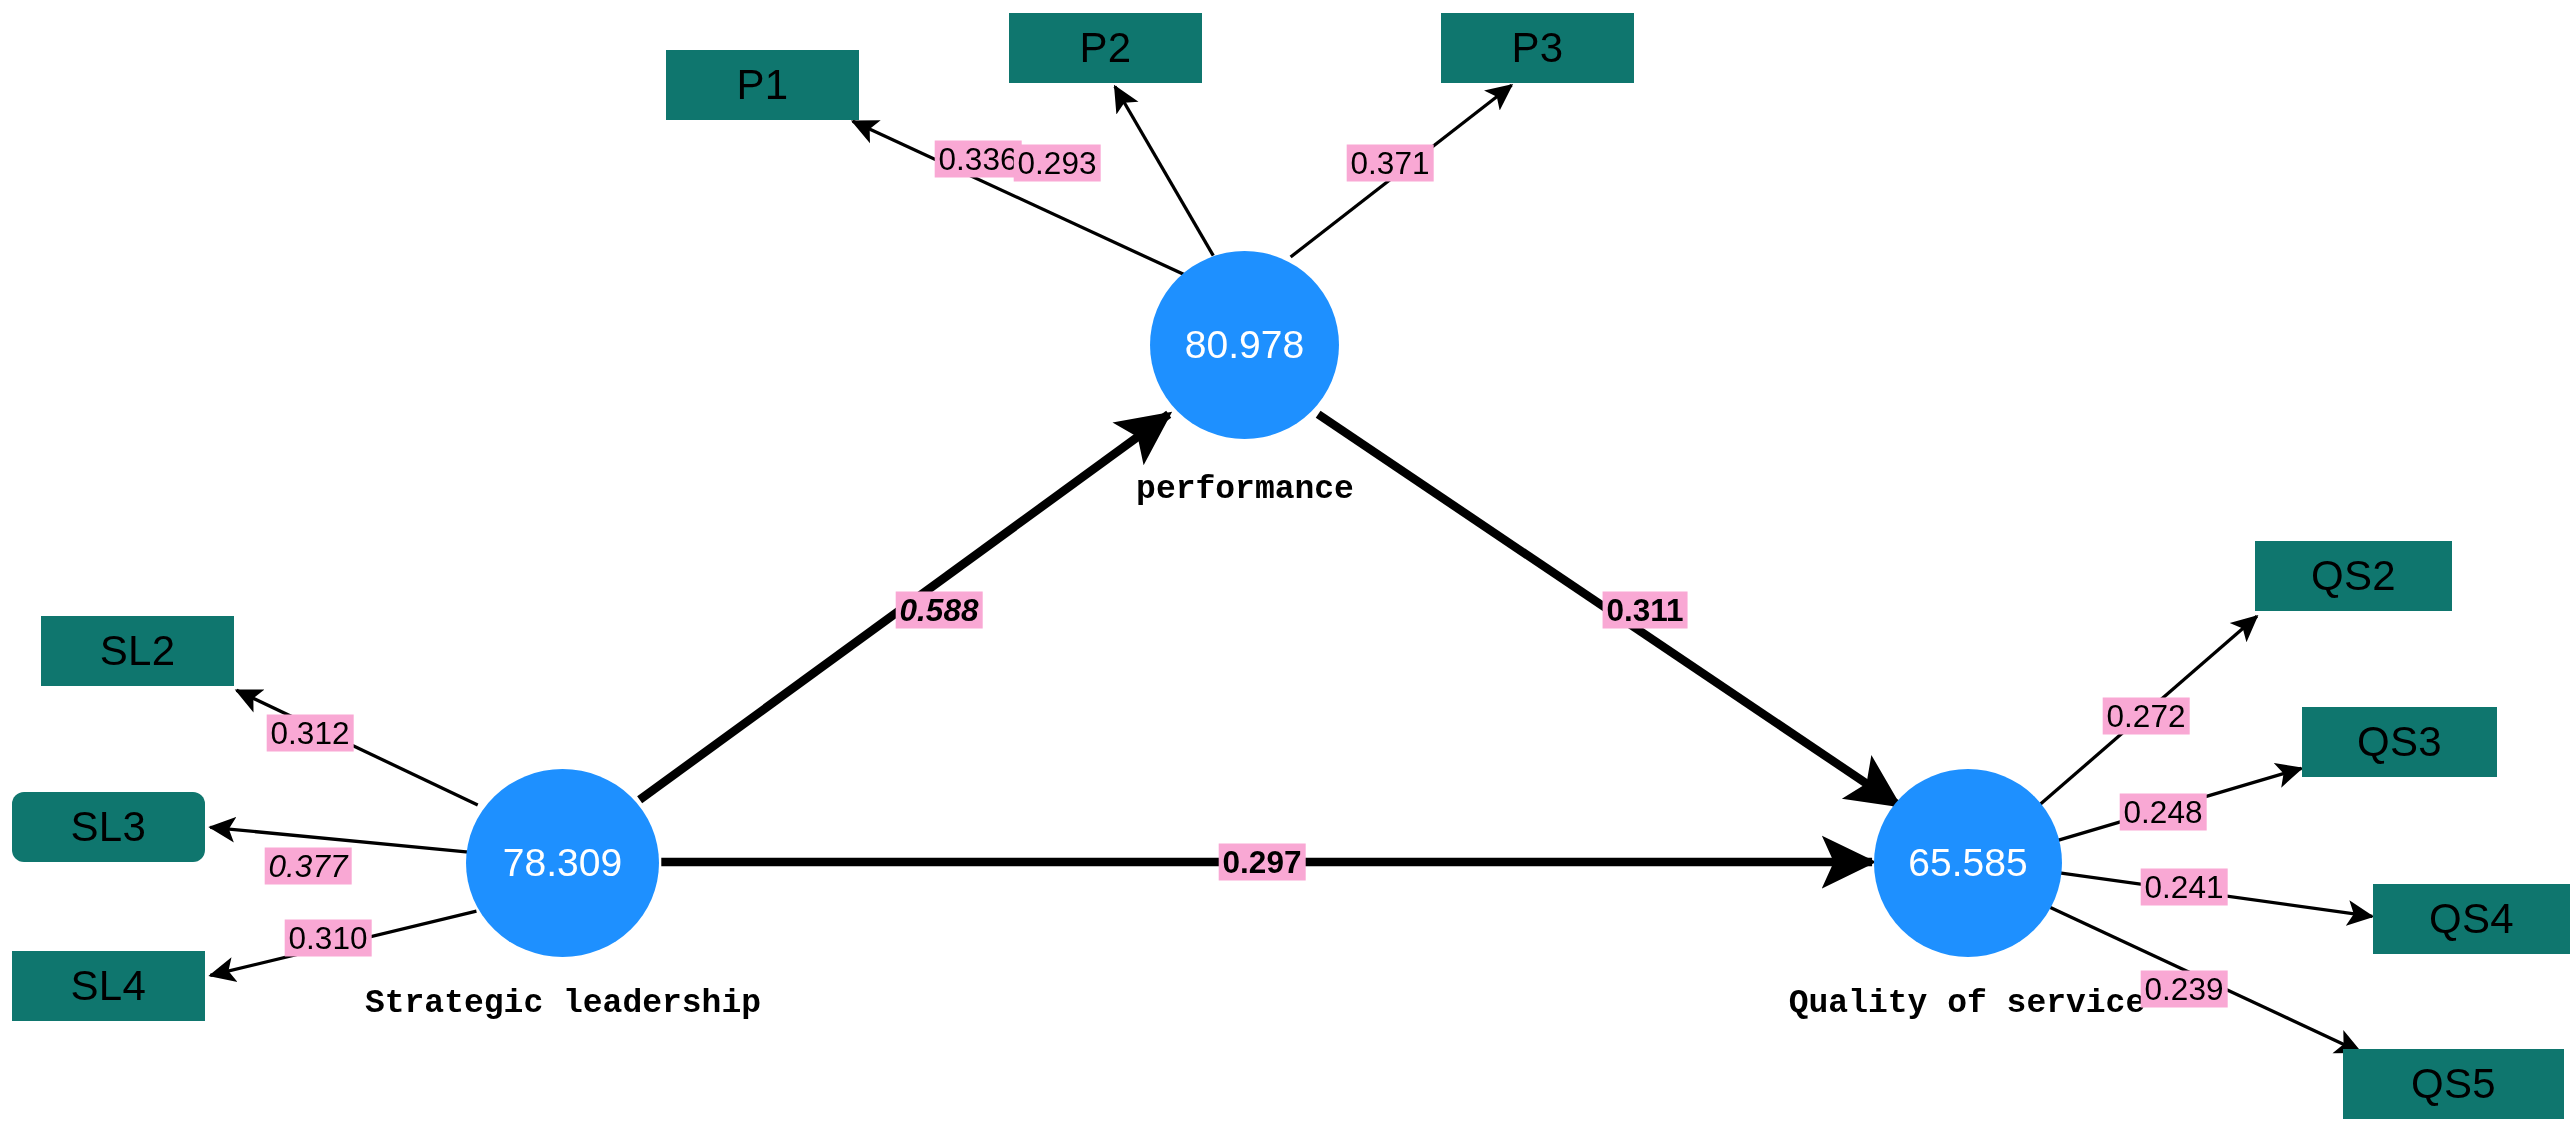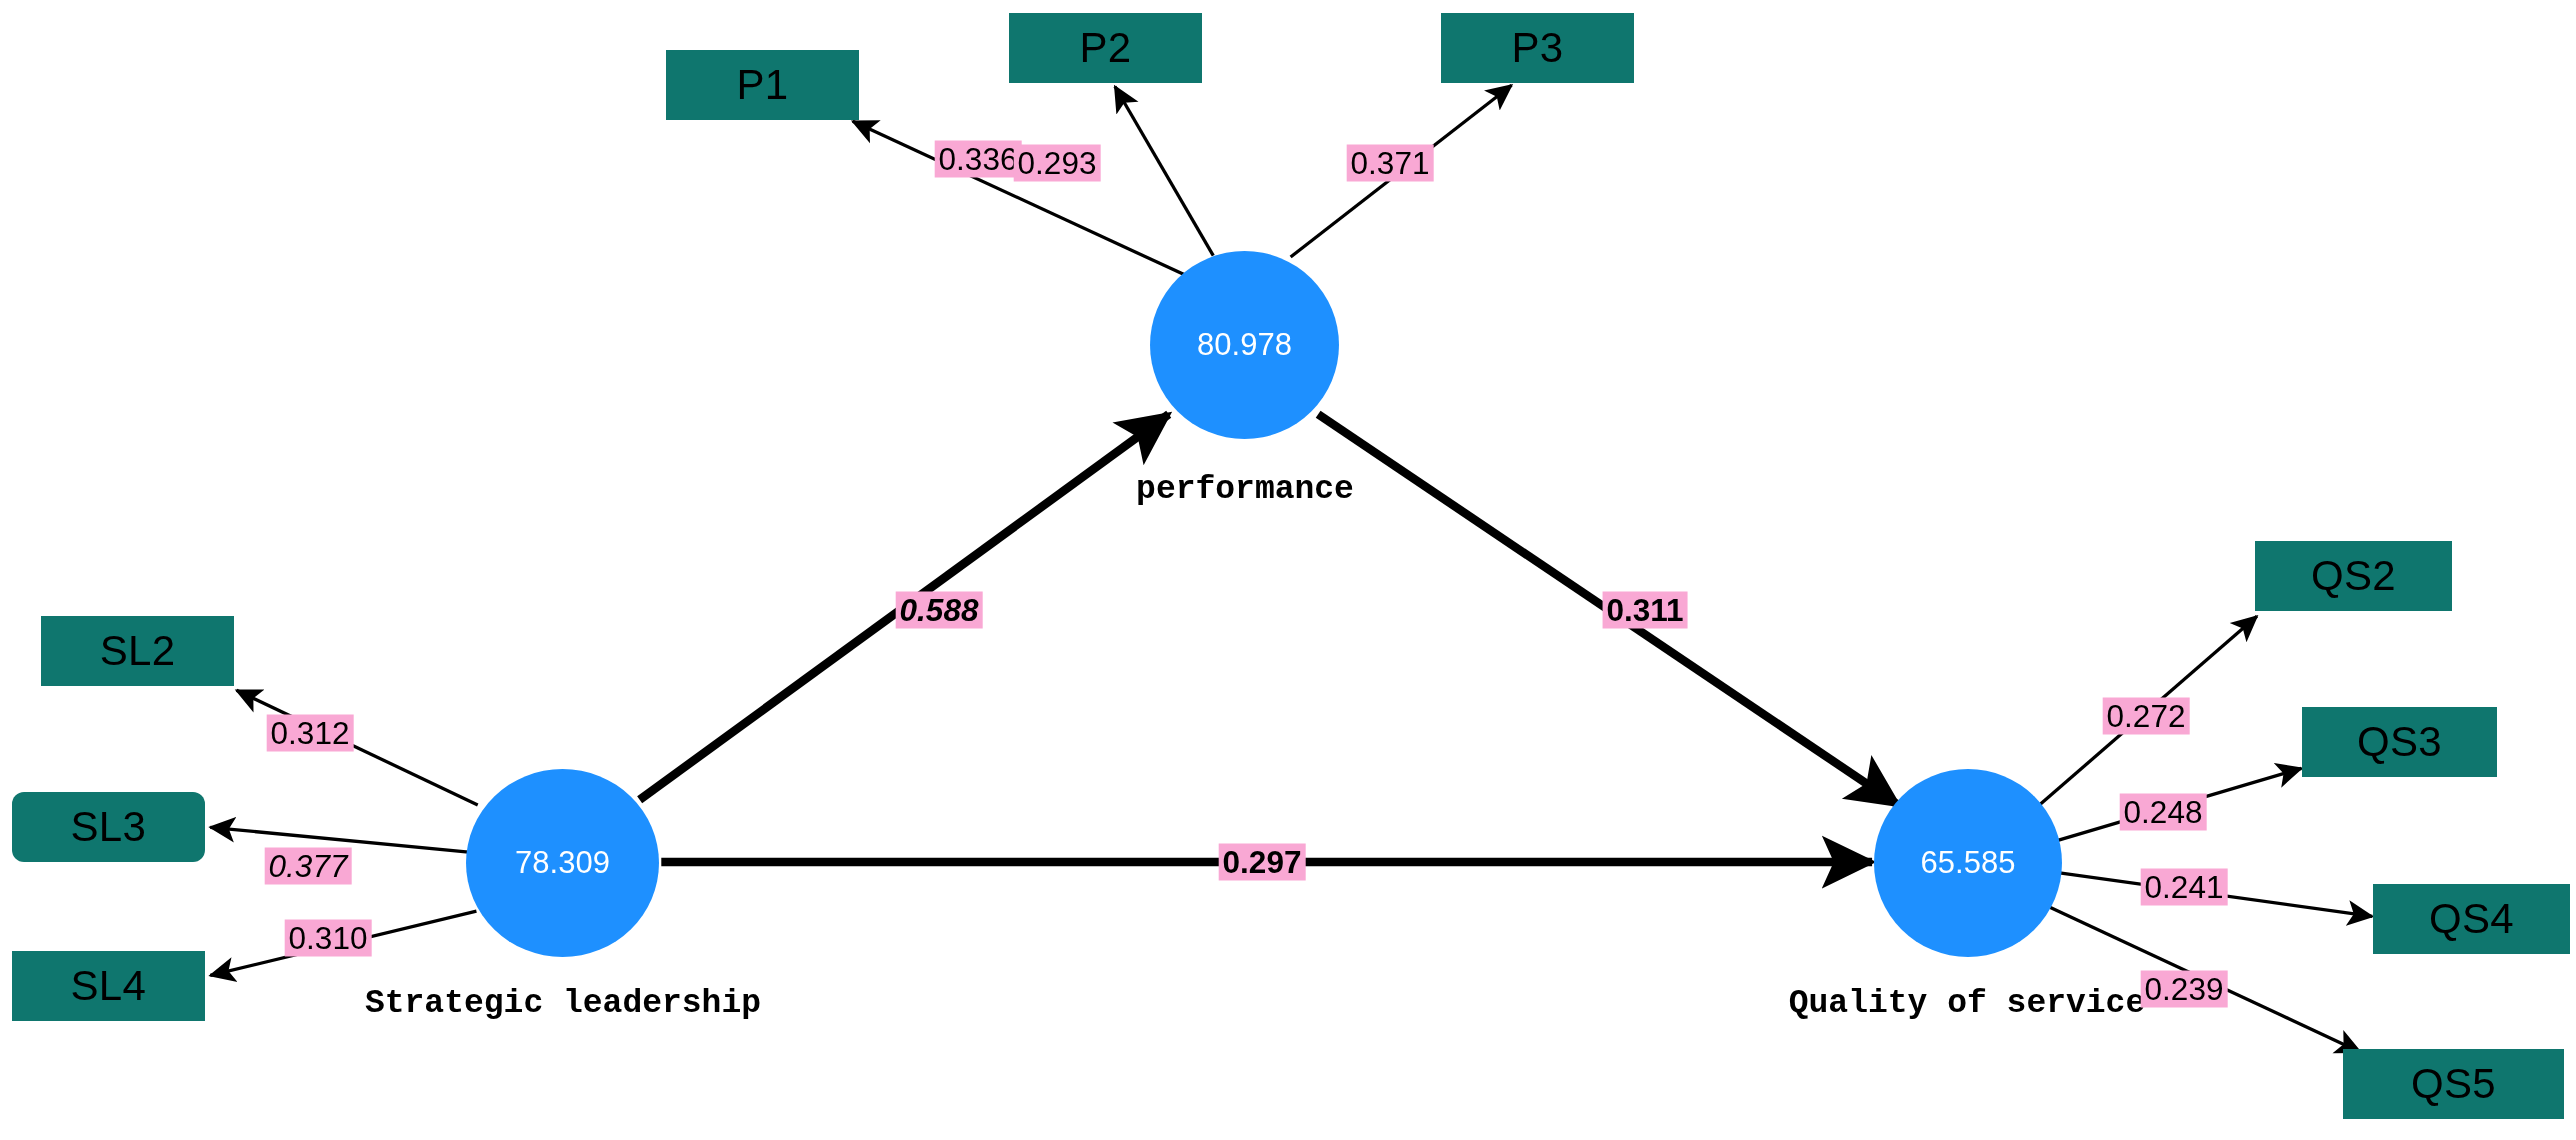--- a/index.html
+++ b/index.html
@@ -38,21 +38,21 @@
     box-sizing: border-box;
   }
   .construct {
     position: absolute;
     border-radius: 50%;
     background: #1e90ff;
     display: flex;
     align-items: center;
     justify-content: center;
     color: #ffffff;
-    font-size: 31px;
+    font-size: 39px;
     font-weight: 400;
     font-family: "Liberation Sans", sans-serif;
     box-sizing: border-box;
   }
   .construct-label {
     position: absolute;
     color: #000000;
     font-size: 33px;
     font-weight: bold;
     white-space: nowrap;

